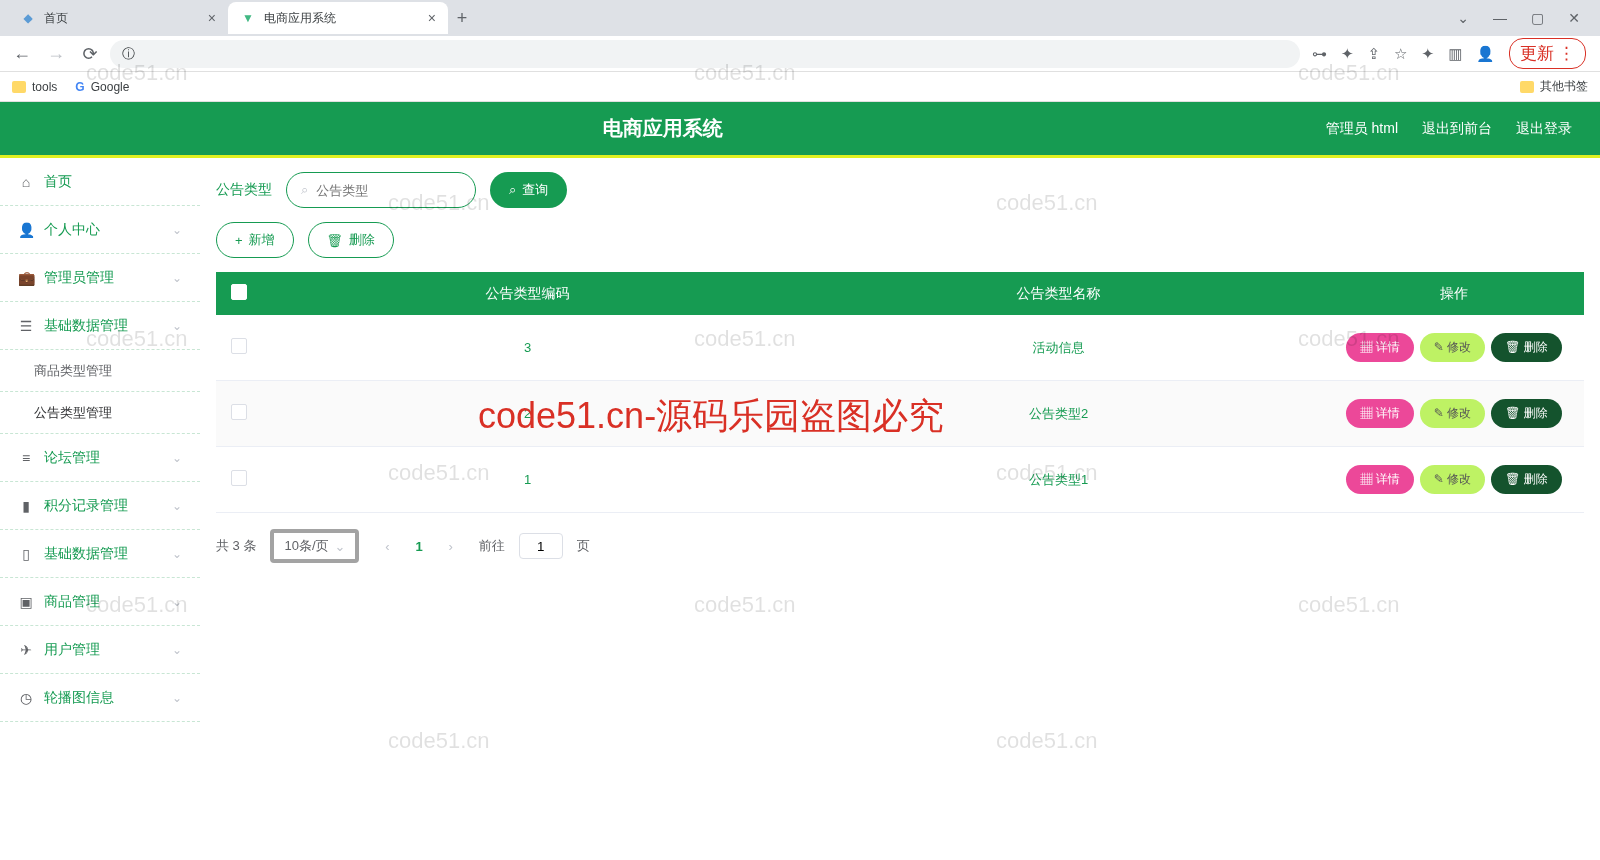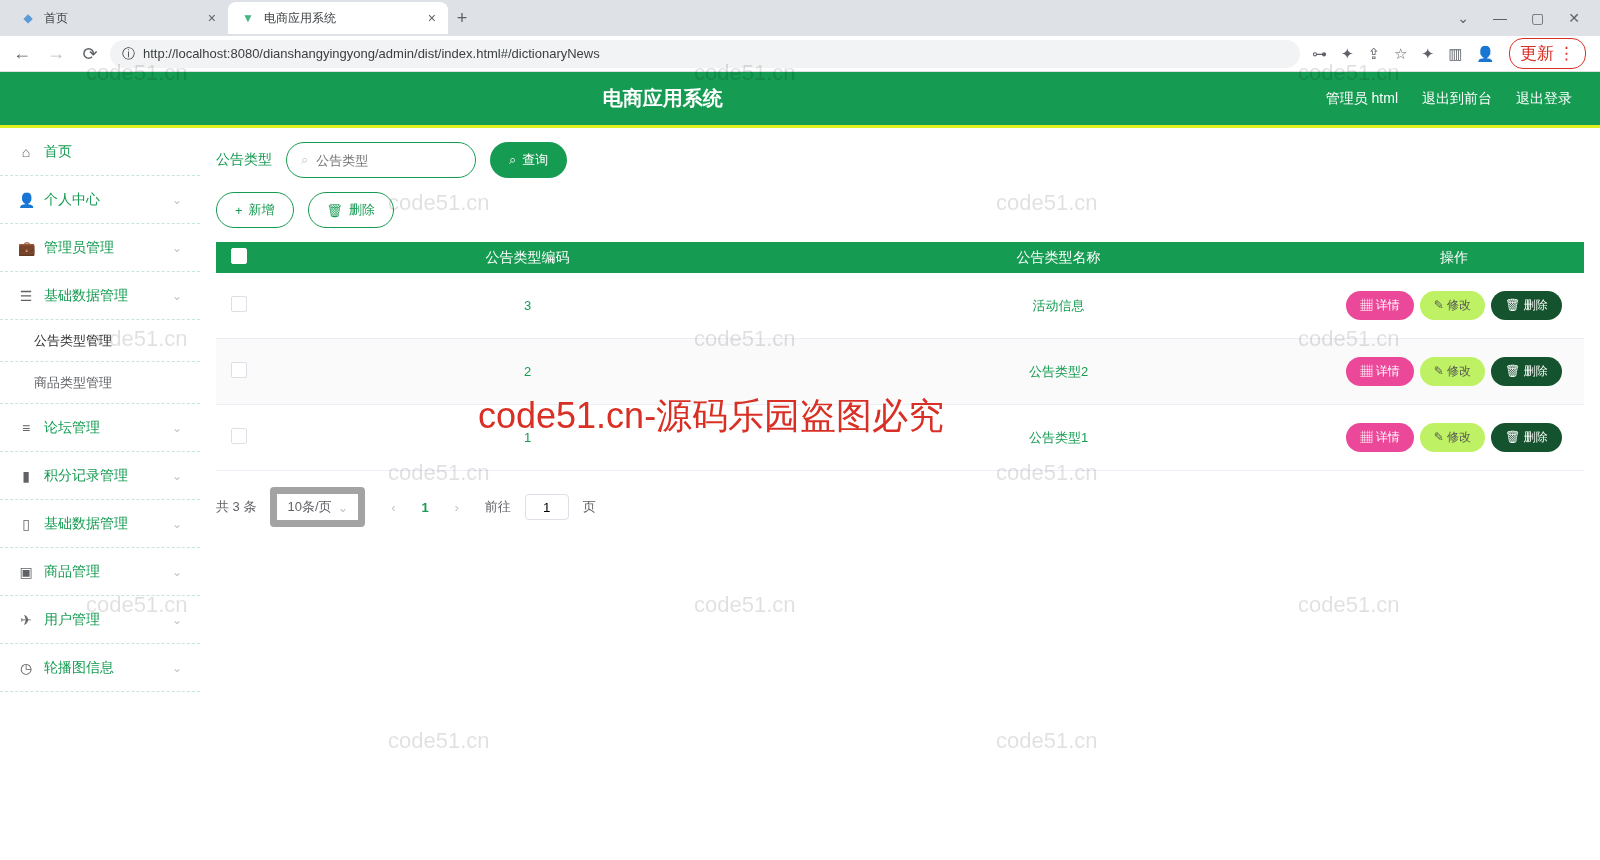--- a/index.html
+++ b/index.html
@@ -46,33 +46,33 @@
 .toolbar-row { display: flex; align-items: center; gap: 14px; margin: 14px 0; }
 .lbl { color: #169b52; font-size: 14px; }
 .search-input { border: 1px solid #169b52; border-radius: 20px; height: 36px; width: 190px; display: flex; align-items: center; padding: 0 14px; gap: 8px; }
 .search-input input { border: none; outline: none; flex: 1; background: transparent; font-size: 13px; }
 .btn { border-radius: 20px; height: 36px; padding: 0 18px; display: inline-flex; align-items: center; gap: 6px; font-size: 13px; cursor: pointer; border: 1px solid transparent; }
 .btn-primary { background: #169b52; color: #fff; }
 .btn-outline { background: #fff; border: 1px solid #169b52; color: #169b52; }
 
 
 .table { width: 100%; border-collapse: collapse; margin-top: 6px; }
-.table th { background: #169b52; color: #fff; font-weight: normal; font-size: 14px; padding: 6px 8px; text-align: center; }
+.table th { background: #169b52; color: #fff; font-weight: normal; font-size: 14px; padding: 12px 8px; text-align: center; }
 .table td { padding: 18px 8px; text-align: center; font-size: 13px; border-bottom: 1px solid #ebeef5; color: #169b52; }
 .table tr:nth-child(even) td { background: #fafafa; }
 .cb { width: 16px; height: 16px; border: 1px solid #dcdfe6; display: inline-block; border-radius: 2px; background: #fff; }
 .cb.head { border-color: #fff; }
 .pill { border-radius: 16px; padding: 6px 14px; font-size: 12px; display: inline-flex; align-items: center; gap: 4px; color: #fff; margin: 0 3px; }
 .pill-detail { background: #ec4899; }
 .pill-edit { background: #bef264; color: #555; }
 .pill-delete { background: #14532d; }
 
 
 .pagination { display: flex; align-items: center; gap: 14px; margin-top: 16px; font-size: 13px; color: #606266; }
-.page-select { border: 7px solid #a3a3a3; border-radius: 4px; padding: 4px 10px; display: flex; align-items: center; gap: 6px; text-align: right; }
+.page-select { border: 4px solid #a3a3a3; border-radius: 4px; padding: 4px 10px; display: flex; align-items: center; gap: 6px; text-align: right; }
 .page-btn { width: 28px; height: 28px; display: flex; align-items: center; justify-content: center; color: #c0c4cc; }
 .page-num { color: #169b52; font-weight: bold; }
 .page-input { border: 1px solid #dcdfe6; border-radius: 4px; width: 44px; height: 26px; text-align: center; }
 
 
 .wm { position: absolute; color: rgba(0,0,0,0.12); font-size: 22px; pointer-events: none; user-select: none; }
 .wm-red { position: absolute; color: #d93025; font-size: 36px; font-weight: 500; pointer-events: none; white-space: nowrap; }
 </style>
 </head>
 <body>
@@ -96,36 +96,49 @@
       <span>▢</span>
       <span>✕</span>
     </div>
   </div>
   <div class="addr-row">
     <div class="nav-btn">←</div>
     <div class="nav-btn" style="color:#bdc1c6">→</div>
     <div class="nav-btn">⟳</div>
     <div class="addr-bar">
       <span>ⓘ</span>
-      <span>http://localhost:8080/dianshangyingyong/admin/dist/index.html#/dictionaryNews</span>
     </div>
     <div class="addr-icons">
       <span>⊶</span>
       <span>✦</span>
       <span>⇪</span>
       <span>☆</span>
       <span>✦</span>
       <span>▥</span>
       <span>👤</span>
       <span class="update-btn">
           <span>更新</span>
           <span>⋮</span>
         </span>
     </div>
   </div>
+  <div class="bookmarks-row">
+    <div class="bm-item">
+        <span class="folder-ic"></span>
+        <span>tools</span>
+      </div>
+    <div class="bm-item">
+        <span style="font-weight:bold;color:#4285f4">G</span>
+        <span>Google</span>
+      </div>
+    <div class="bm-item bm-right">
+        <span class="folder-ic"></span>
+        <span>其他书签</span>
+      </div>
+  </div>
 </div>
 
 <div class="app-header">
   <div class="app-title">电商应用系统</div>
   <div class="header-right">
     <span>管理员 html</span>
     <span>退出到前台</span>
     <span>退出登录</span>
   </div>
 </div>
@@ -144,25 +157,25 @@
     <div class="side-item">
         <span class="side-ic">💼</span>
         <span>管理员管理</span>
         <span class="chev">⌄</span>
       </div>
     <div class="side-item">
         <span class="side-ic">☰</span>
         <span>基础数据管理</span>
         <span class="chev">⌄</span>
       </div>
+    <div class="side-sub">
+        <span>商品类型管理</span>
+      </div>
     <div class="side-sub active">
         <span>公告类型管理</span>
-      </div>
-    <div class="side-sub">
-        <span>商品类型管理</span>
       </div>
     <div class="side-item">
         <span class="side-ic">≡</span>
         <span>论坛管理</span>
         <span class="chev">⌄</span>
       </div>
     <div class="side-item">
         <span class="side-ic">▮</span>
         <span>积分记录管理</span>
         <span class="chev">⌄</span>

